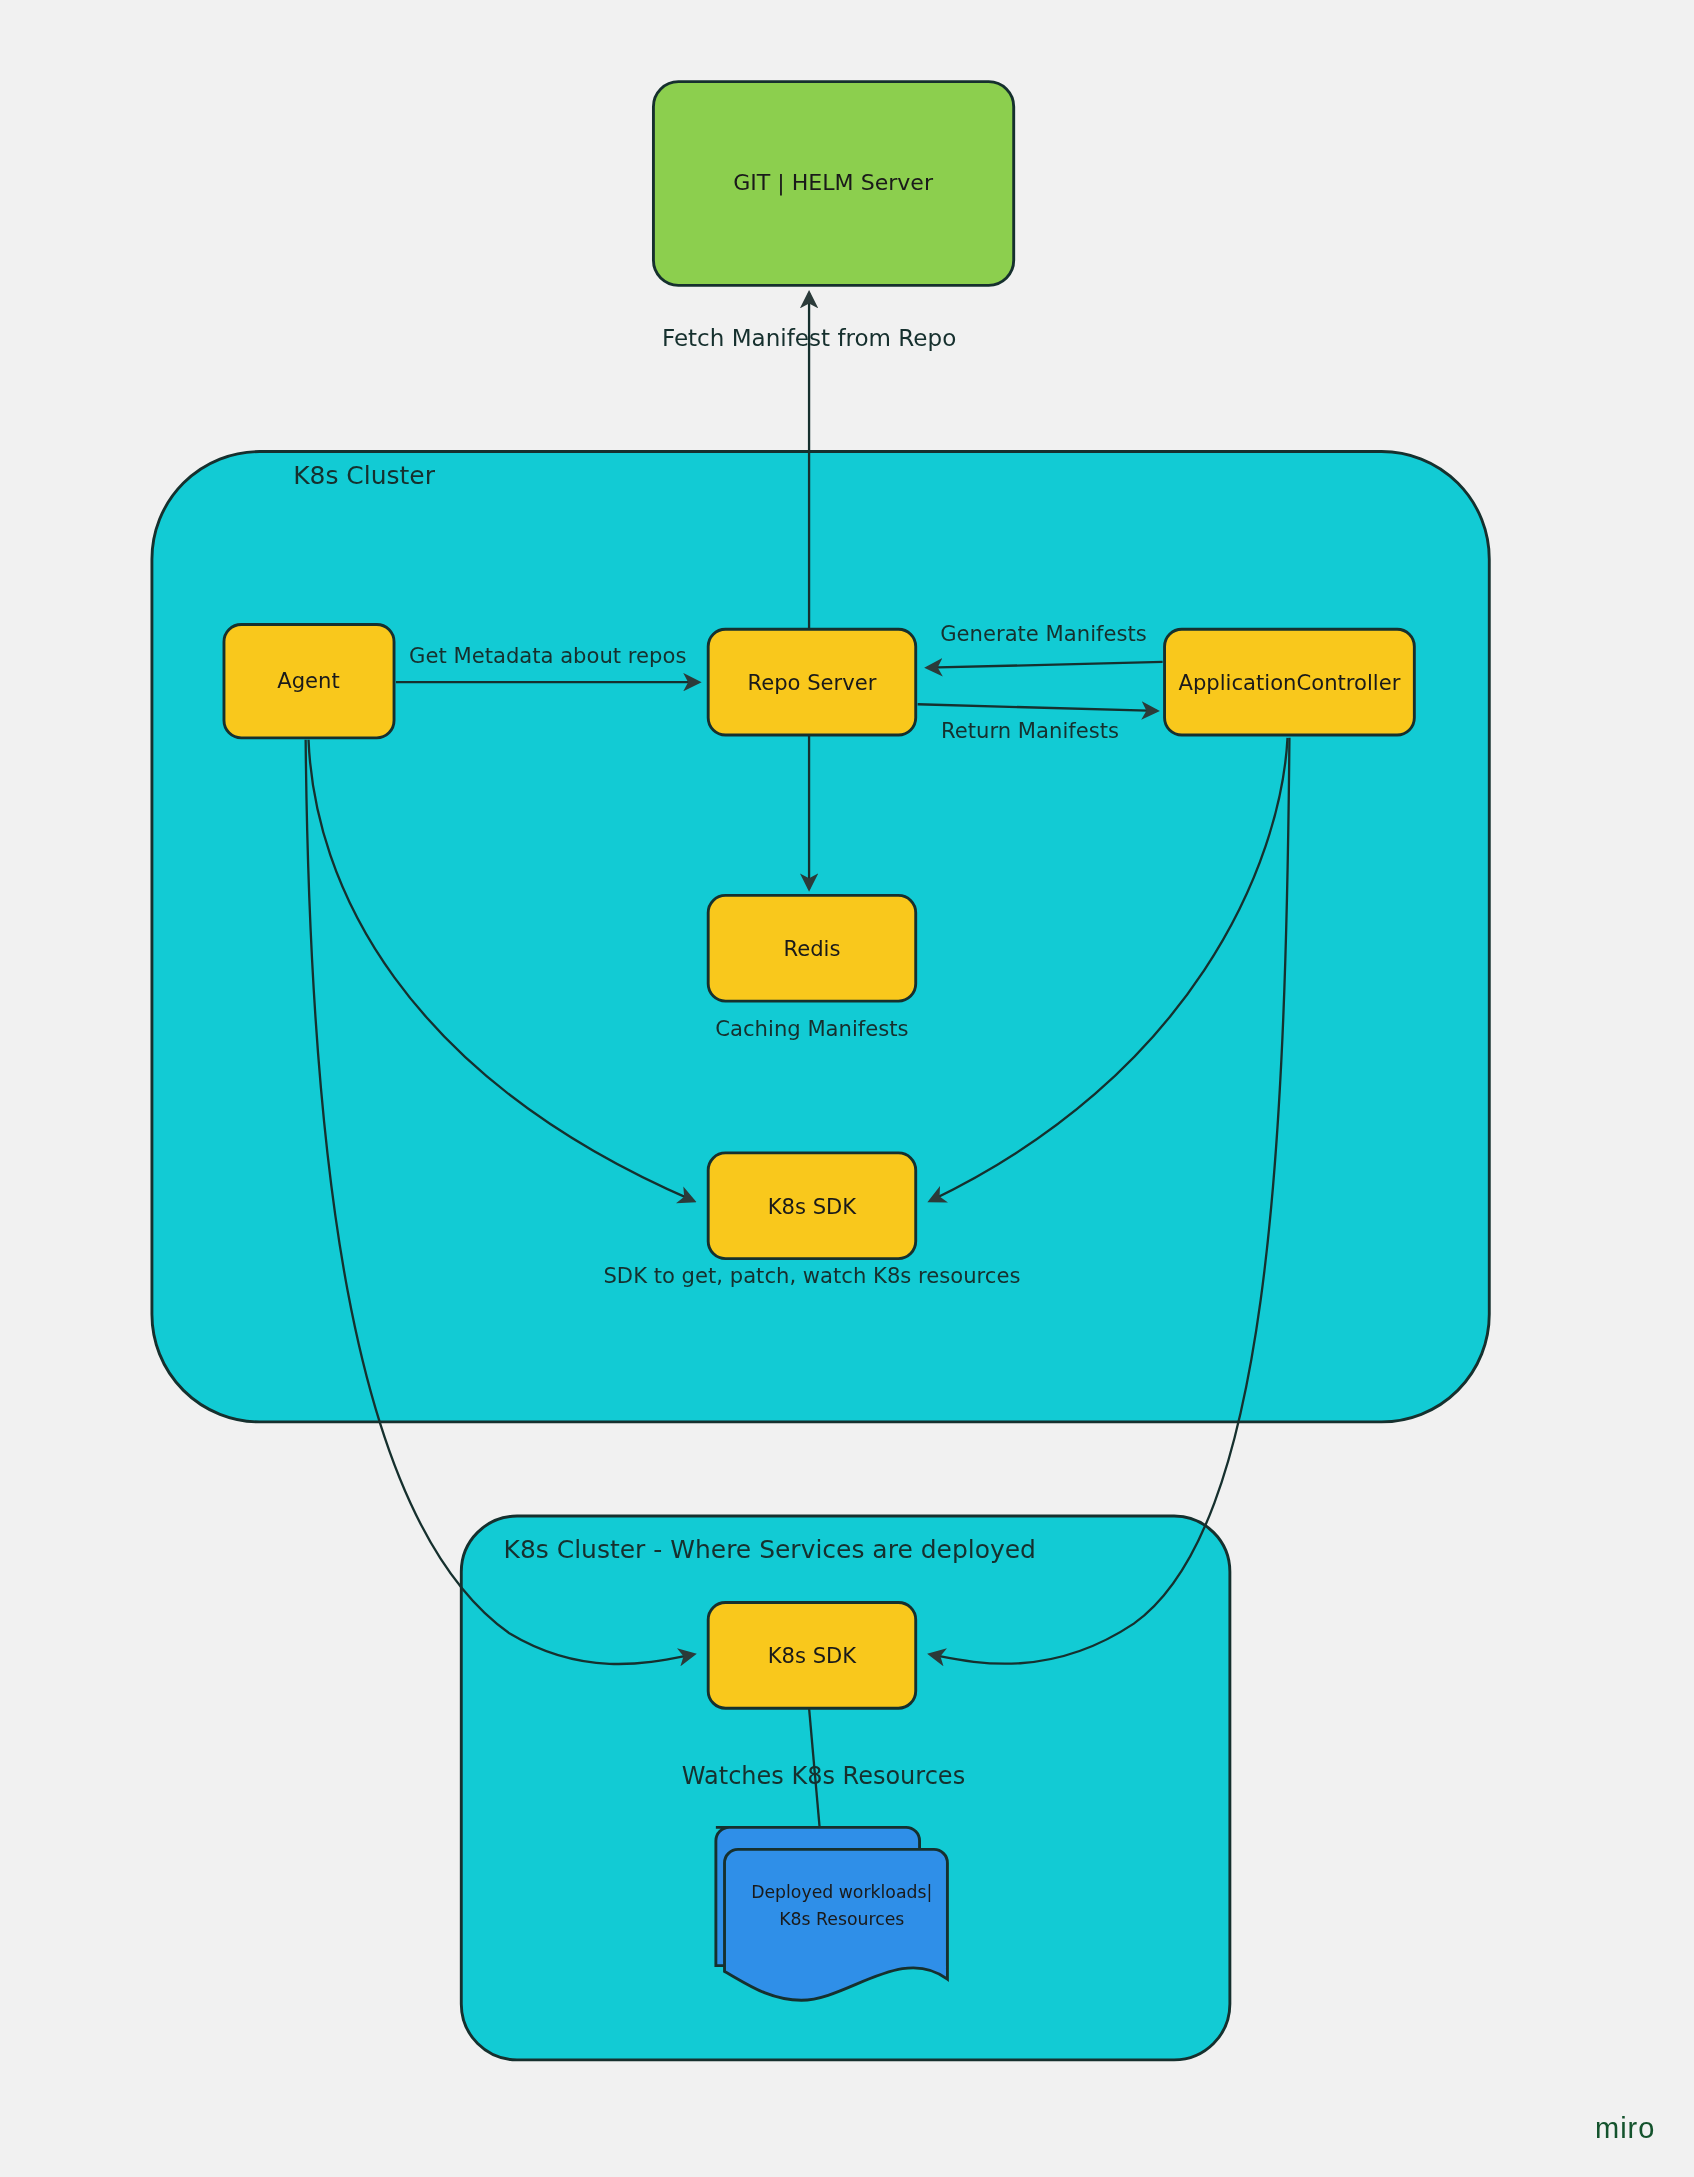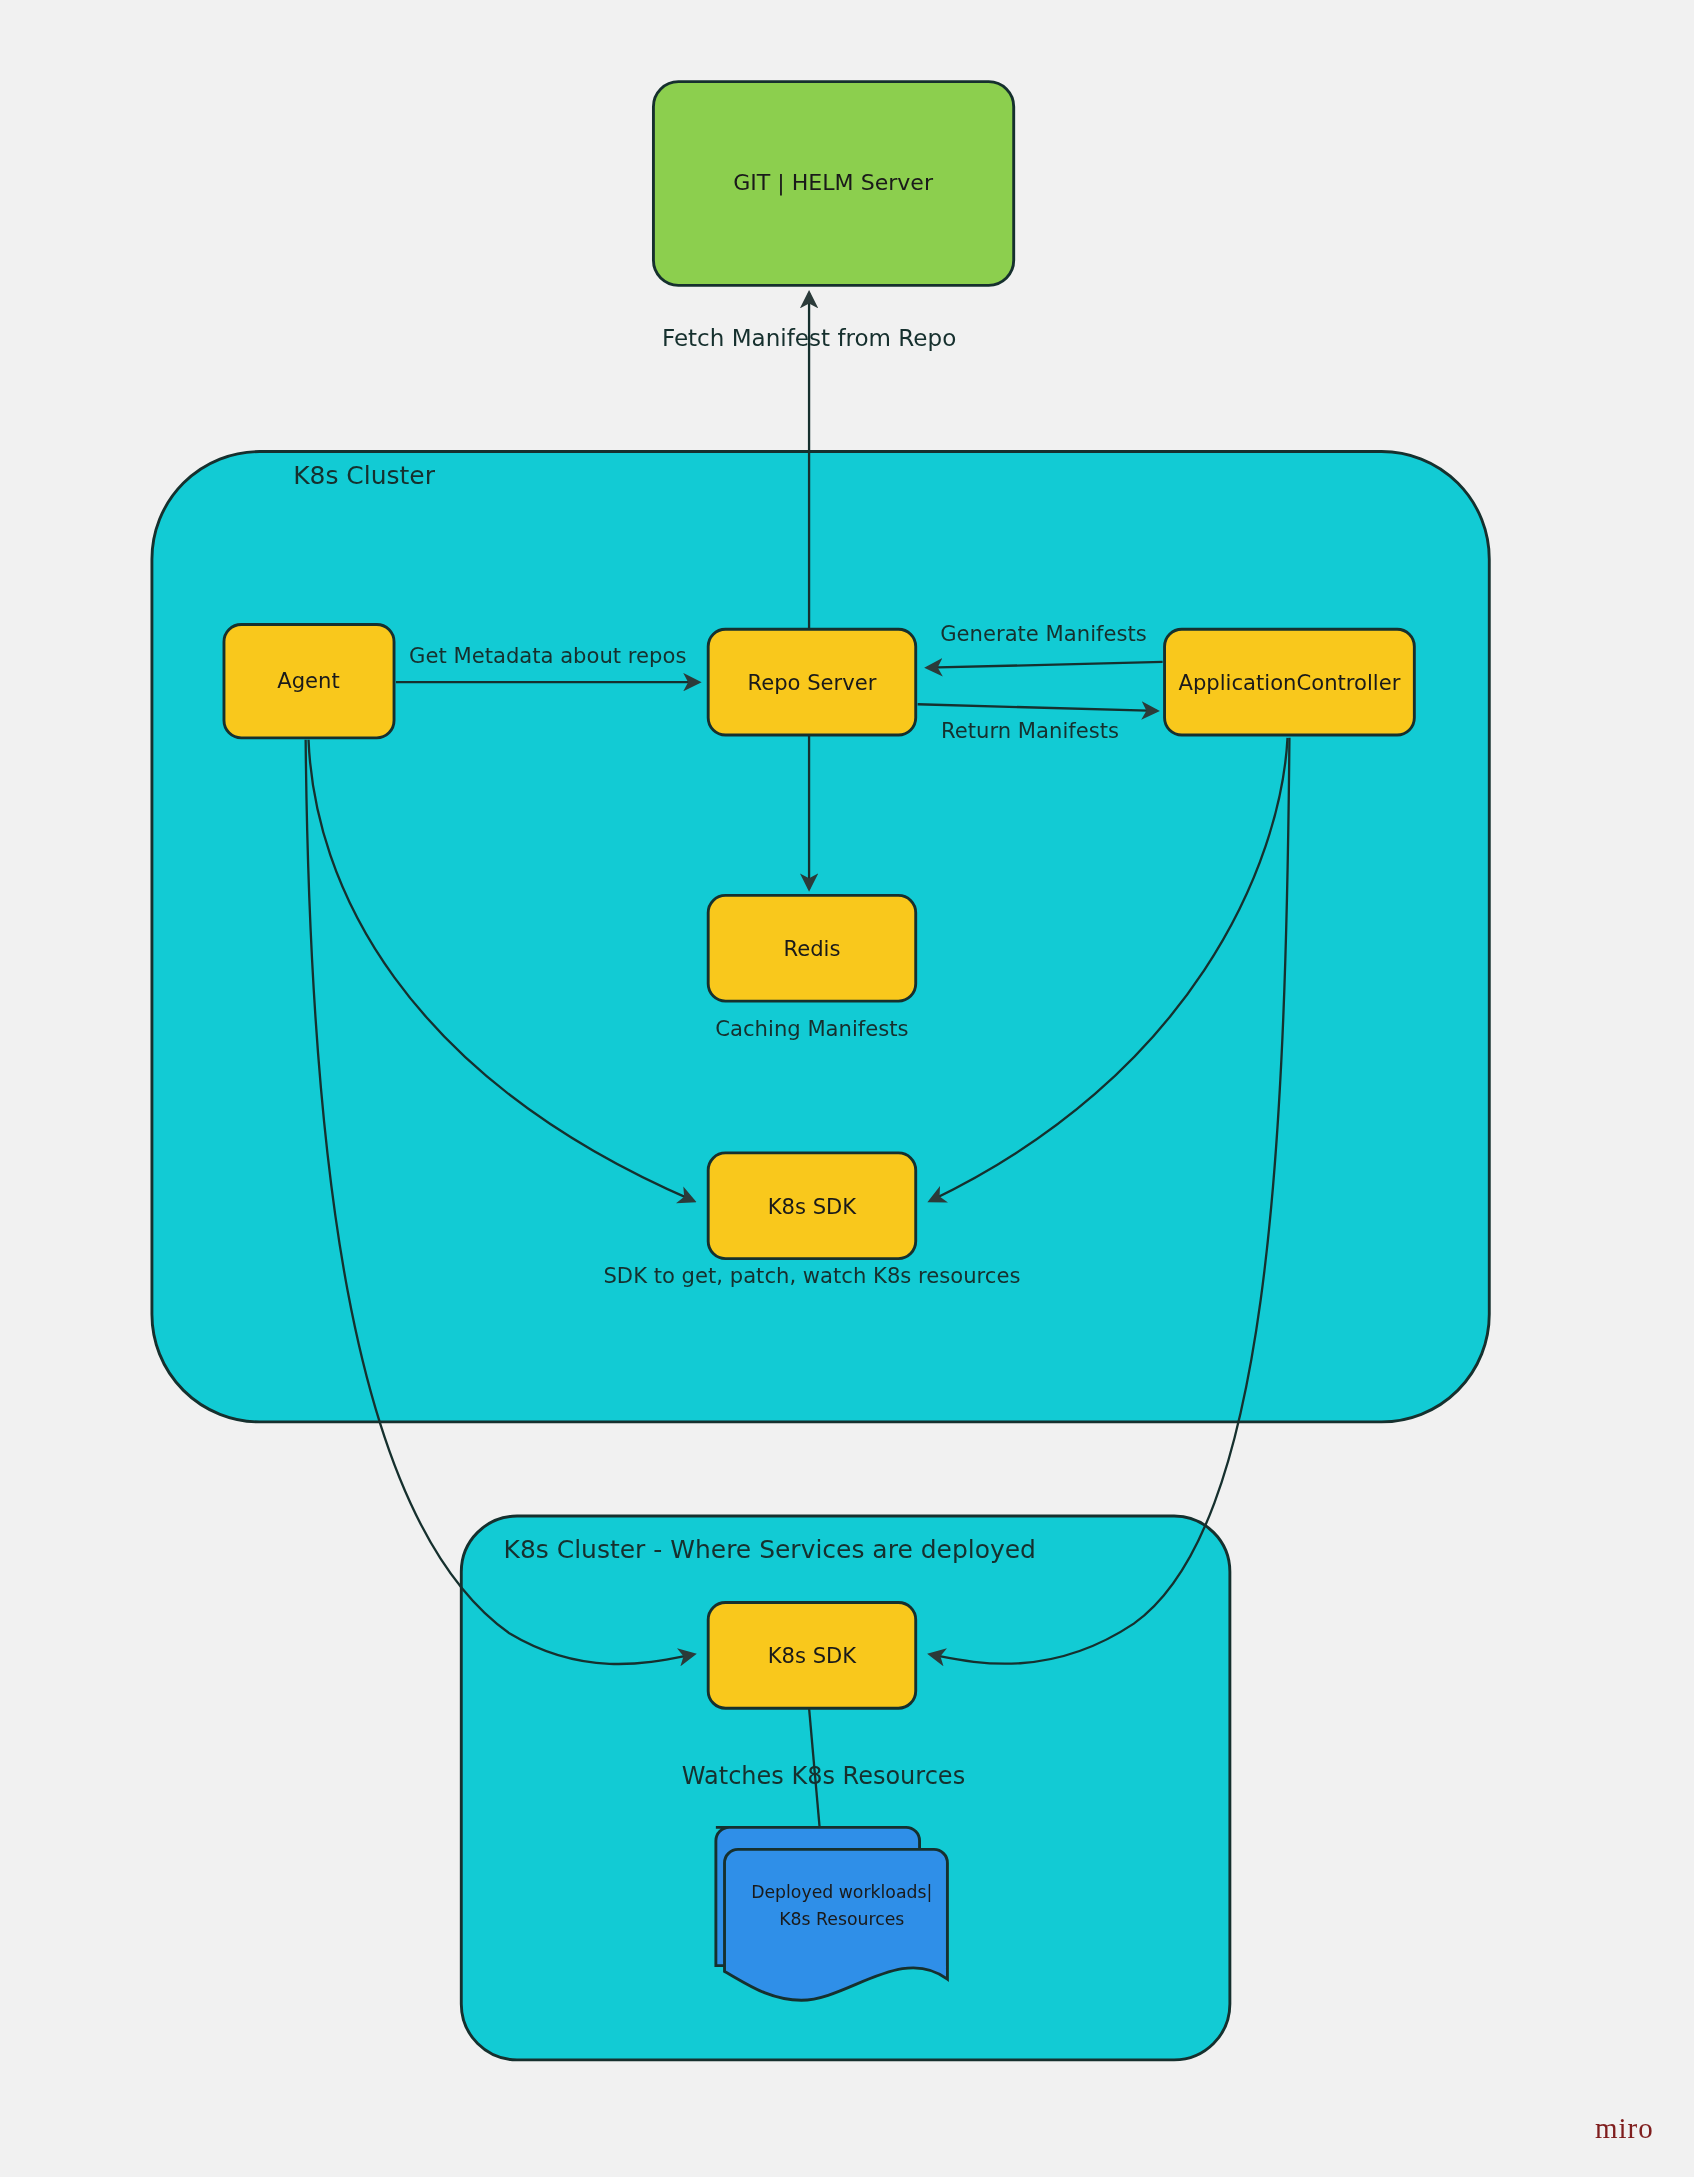--- a/index.html
+++ b/index.html
@@ -38,23 +38,23 @@
     fill: #16302e;
     text-anchor: middle;
   }
   .cluster-title {
     font-family: "DejaVu Sans", "Liberation Sans", sans-serif;
     fill: #16302e;
     text-anchor: start;
   }
   .watermark {
     position: absolute;
-    font-family: Liberation Serif, serif;
+    font-family: Liberation Sans, sans-serif;
     font-size: 29px;
-    color: #7f1d1d;
+    color: #14532d;
     letter-spacing: 1px;
     left: 1595px;
     top: 2112px;
     user-select: none;
   }
   .edge-line {
     fill: none;
     stroke: #16302e;
     stroke-width: 2.4;
   }

